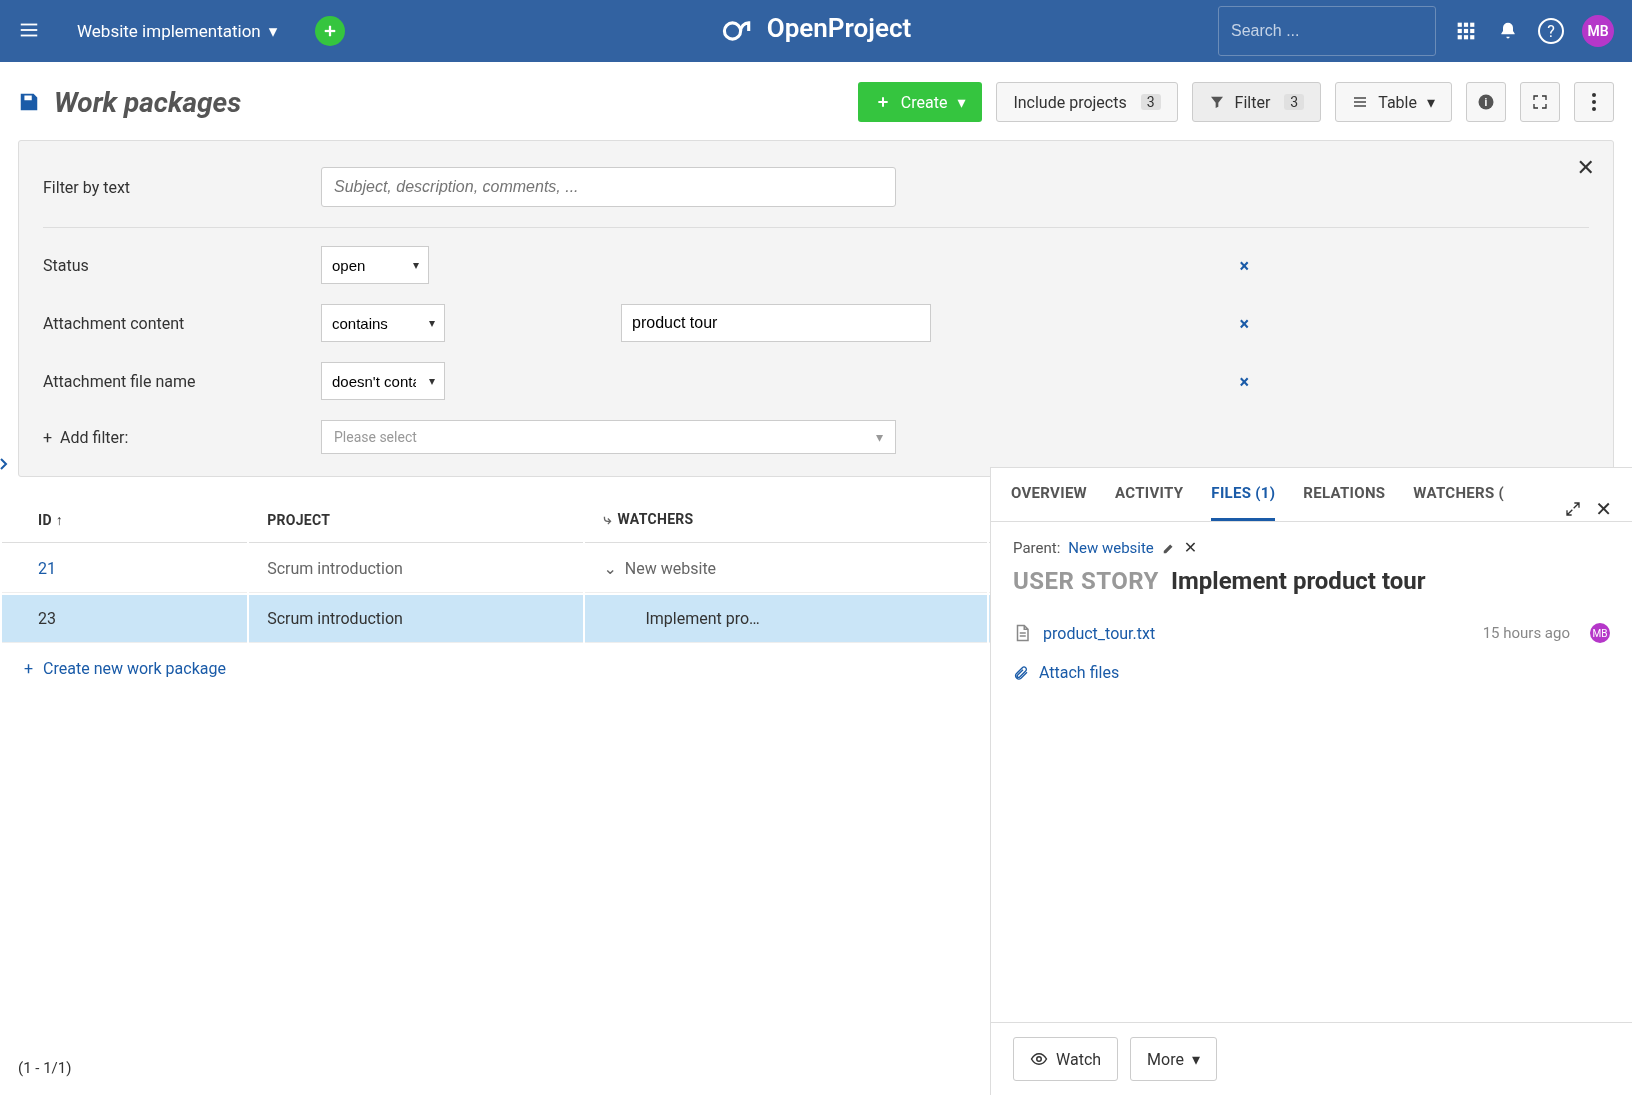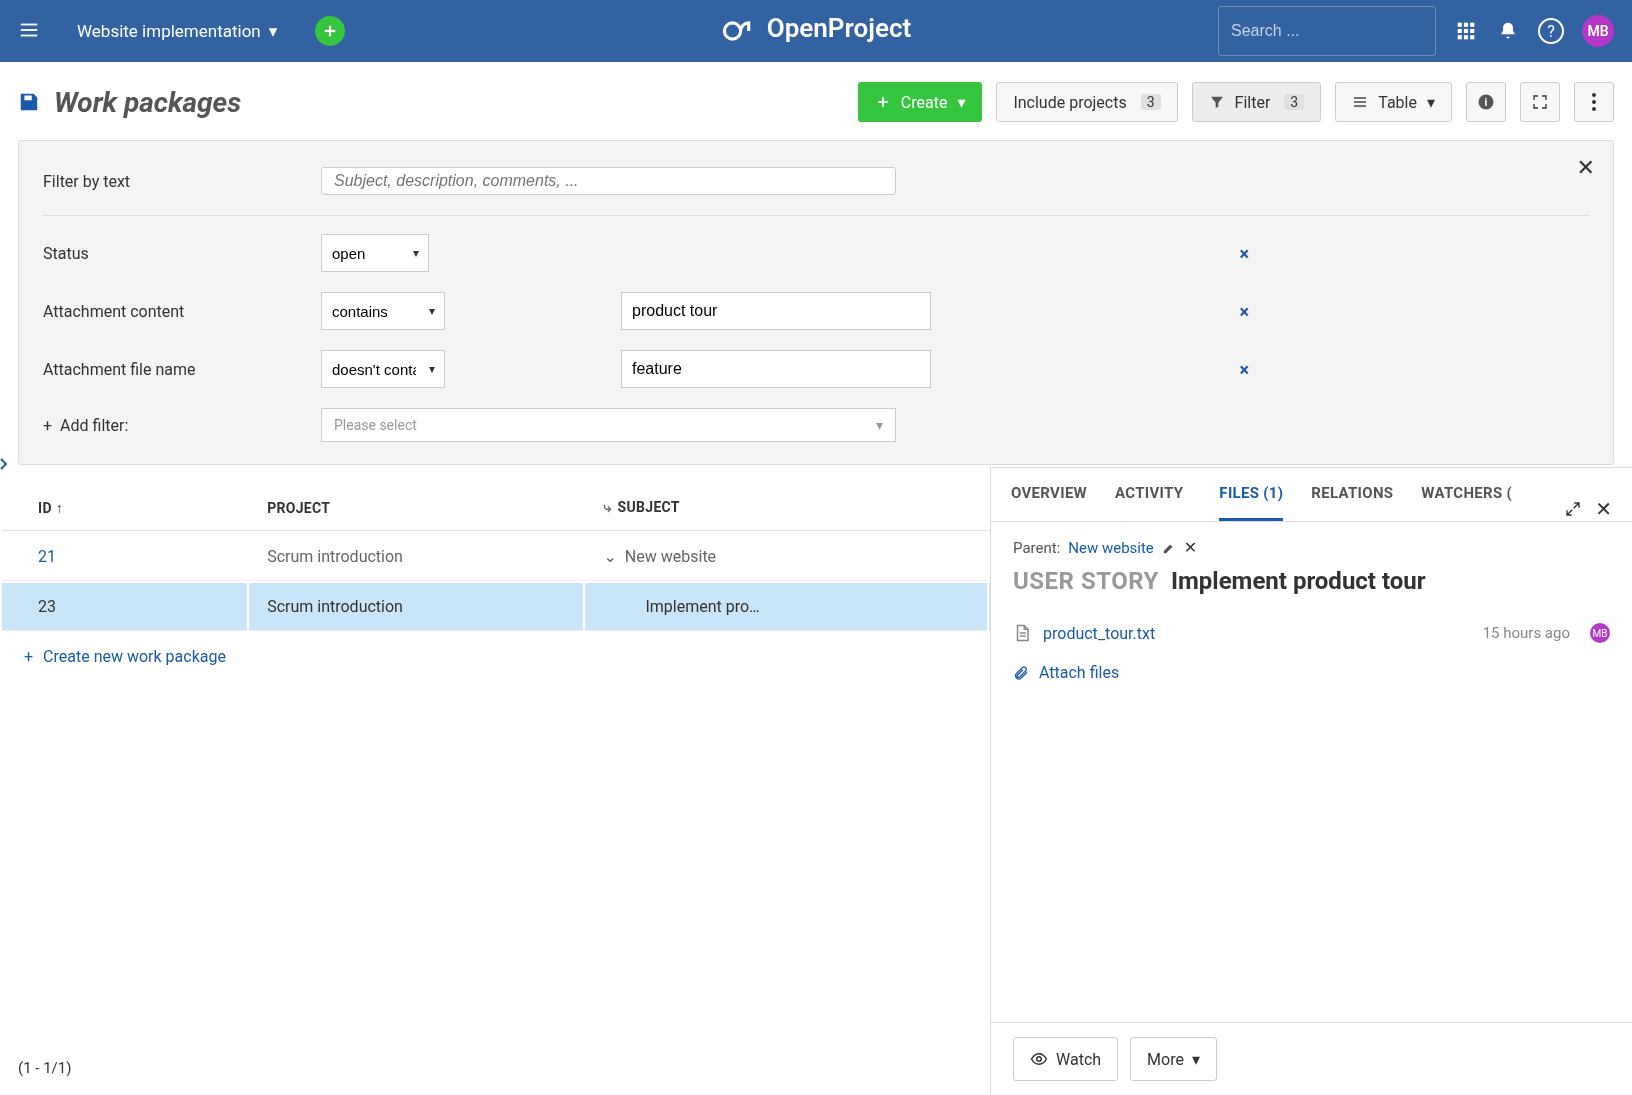--- a/index.html
+++ b/index.html
@@ -35,21 +35,21 @@
 .badge { background: #e0e0e0; border-radius: 3px; padding: 0 6px; font-size: 14px; color: #333; margin-left: 4px; }
 .btn-icon { width: 40px; padding: 0; justify-content: center; }
 .kebab { flex-direction: column; gap: 3px; }
 .kebab span { width: 4px; height: 4px; background: #333; border-radius: 50%; }
 
 
 .filter-panel { background: #f4f4f4; border: 1px solid #ddd; border-radius: 3px; margin: 0 18px; padding: 26px 24px 22px; position: relative; }
 .filter-close { position: absolute; top: 14px; right: 18px; cursor: pointer; font-size: 22px; color: #333; }
 .filter-row { display: flex; align-items: center; margin-bottom: 20px; gap: 18px; }
 .filter-label { width: 260px; font-size: 16px; color: #333; }
-.filter-text-input { flex: 0 0 575px; height: 28px; border: 1px solid #ccc; border-radius: 3px; padding: 0 12px; font-size: 16px; font-style: italic; color: #999; background: #fff; }
+.filter-text-input { flex: 0 0 575px; height: 40px; border: 1px solid #ccc; border-radius: 3px; padding: 0 12px; font-size: 16px; font-style: italic; color: #999; background: #fff; }
 .filter-select { height: 38px; border: 1px solid #ccc; background: #fff; padding: 0 28px 0 10px; font-size: 15px; position: relative; appearance: none; cursor: pointer; }
 .select-wrap { position: relative; display: inline-block; }
 .select-wrap::after { content: "▾"; position: absolute; right: 10px; top: 50%; transform: translateY(-50%); pointer-events: none; color: #333; font-size: 12px; }
 .filter-value-input { height: 38px; width: 310px; border: 1px solid #ccc; background: #fff; padding: 12px 10px; font-size: 16px; }
 .filter-remove { color: #1a5ba8; font-size: 18px; cursor: pointer; margin-left: auto; margin-right: 340px; font-weight: bold; }
 .filter-hr { border: none; border-top: 1px solid #ddd; margin-bottom: 18px; }
 .add-filter-row { display: flex; align-items: center; gap: 18px; }
 .add-filter-label { display: flex; align-items: center; gap: 8px; font-size: 16px; width: 260px; }
 .please-select { width: 575px; height: 34px; border: 1px solid #ccc; background: #fff; padding: 0 12px; display: flex; align-items: center; justify-content: space-between; color: #999; cursor: pointer; }
 
@@ -70,21 +70,21 @@
 .sort-arrow { font-size: 14px; margin-left: 4px; }
 .hierarchy-icon { color: #666; margin-right: 6px; }
 .chev { color: #666; margin-right: 8px; }
 .create-wp-link { color: #1a5ba8; font-size: 16px; cursor: pointer; display: flex; align-items: center; gap: 10px; padding: 14px 24px; }
 .pagination { position: absolute; bottom: 18px; left: 18px; font-size: 15px; color: #333; }
 
 
 .detail-panel { position: absolute; right: 0; top: 467px; bottom: 0; width: 642px; background: #fff; border-left: 1px solid #ddd; border-top: 1px solid #ddd; display: flex; flex-direction: column; }
 .detail-tabs { display: flex; align-items: flex-end; border-bottom: 1px solid #ddd; padding: 0 20px; height: 54px; gap: 28px; }
 .detail-tab { font-size: 15px; font-weight: 700; color: #555; cursor: pointer; height: 100%; display: flex; align-items: center; border-bottom: 3px solid transparent; letter-spacing: 0.3px; }
-.detail-tab.active { color: #1a5ba8; border-bottom-color: #1a5ba8; margin-left: 8px; }
+.detail-tab.active { color: #1a5ba8; border-bottom-color: #1a5ba8; }
 .detail-tab-actions { margin-left: auto; display: flex; align-items: center; gap: 14px; }
 .detail-body { padding: 16px 22px; flex: 1; overflow: auto; }
 .parent-row { font-size: 15px; color: #555; display: flex; align-items: center; gap: 8px; margin-bottom: 10px; }
 .parent-link { color: #1a5ba8; cursor: pointer; }
 .wp-heading { font-size: 24px; font-weight: 700; color: #333; margin-bottom: 22px; display: flex; align-items: center; gap: 12px; }
 .wp-heading .type { color: #999; font-weight: 700; letter-spacing: 0.5px; }
 .file-row { display: flex; align-items: center; gap: 12px; padding: 6px 0; font-size: 16px; }
 .file-icon { color: #888; }
 .file-name { color: #1a5ba8; cursor: pointer; }
 .file-meta { margin-left: auto; color: #888; font-size: 15px; }
@@ -225,21 +225,20 @@
     <div class="select-wrap"><select class="filter-select" style="width:124px"><option>contains</option></select></div>
     <div style="width:140px"></div>
     <input class="filter-value-input" value="product tour" style="">
     <div class="filter-remove" style="margin-right:340px">×</div>
   </div>
 
   <div class="filter-row">
     <div class="filter-label">Attachment file name</div>
     <div class="select-wrap"><select class="filter-select" style="width:124px"><option>doesn't contain</option></select></div>
     <div style="width:140px"></div>
-    <input class="filter-value-input" value="feature" style="">
     <div class="filter-remove" style="margin-right:340px">×</div>
   </div>
 
   <div class="add-filter-row">
     <div class="add-filter-label">
       <span>+</span>
       <span>Add filter:</span>
     </div>
     <div class="please-select">
       <span>Please select</span>
@@ -253,21 +252,21 @@
       <path d="M3 4l5 5-5 5"></path>
     </svg>
 </div>
 
 <div class="table-area">
   <table class="wp-table">
     <thead>
       <tr>
         <th style="width:110px;padding-left:36px"><span>ID</span><span class="sort-arrow">↑</span></th>
         <th style="width:150px">PROJECT</th>
-        <th style="width:180px"><span class="hierarchy-icon">⤷</span><span>SUBJECT</span></th>
+        <th style="width:180px"><span class="hierarchy-icon">⤷</span><span>WATCHERS</span></th>
         <th style="width:110px">TYPE</th>
         <th style="width:120px">STATUS</th>
         <th style="width:20px">P</th>
       </tr>
     </thead>
     <tbody>
       <tr>
         <td style="padding-left:36px"><span class="id-link">21</span></td>
         <td style="color:#666">Scrum introduction</td>
         <td><span class="chev">⌄</span><span style="color:#666">New website</span></td>

